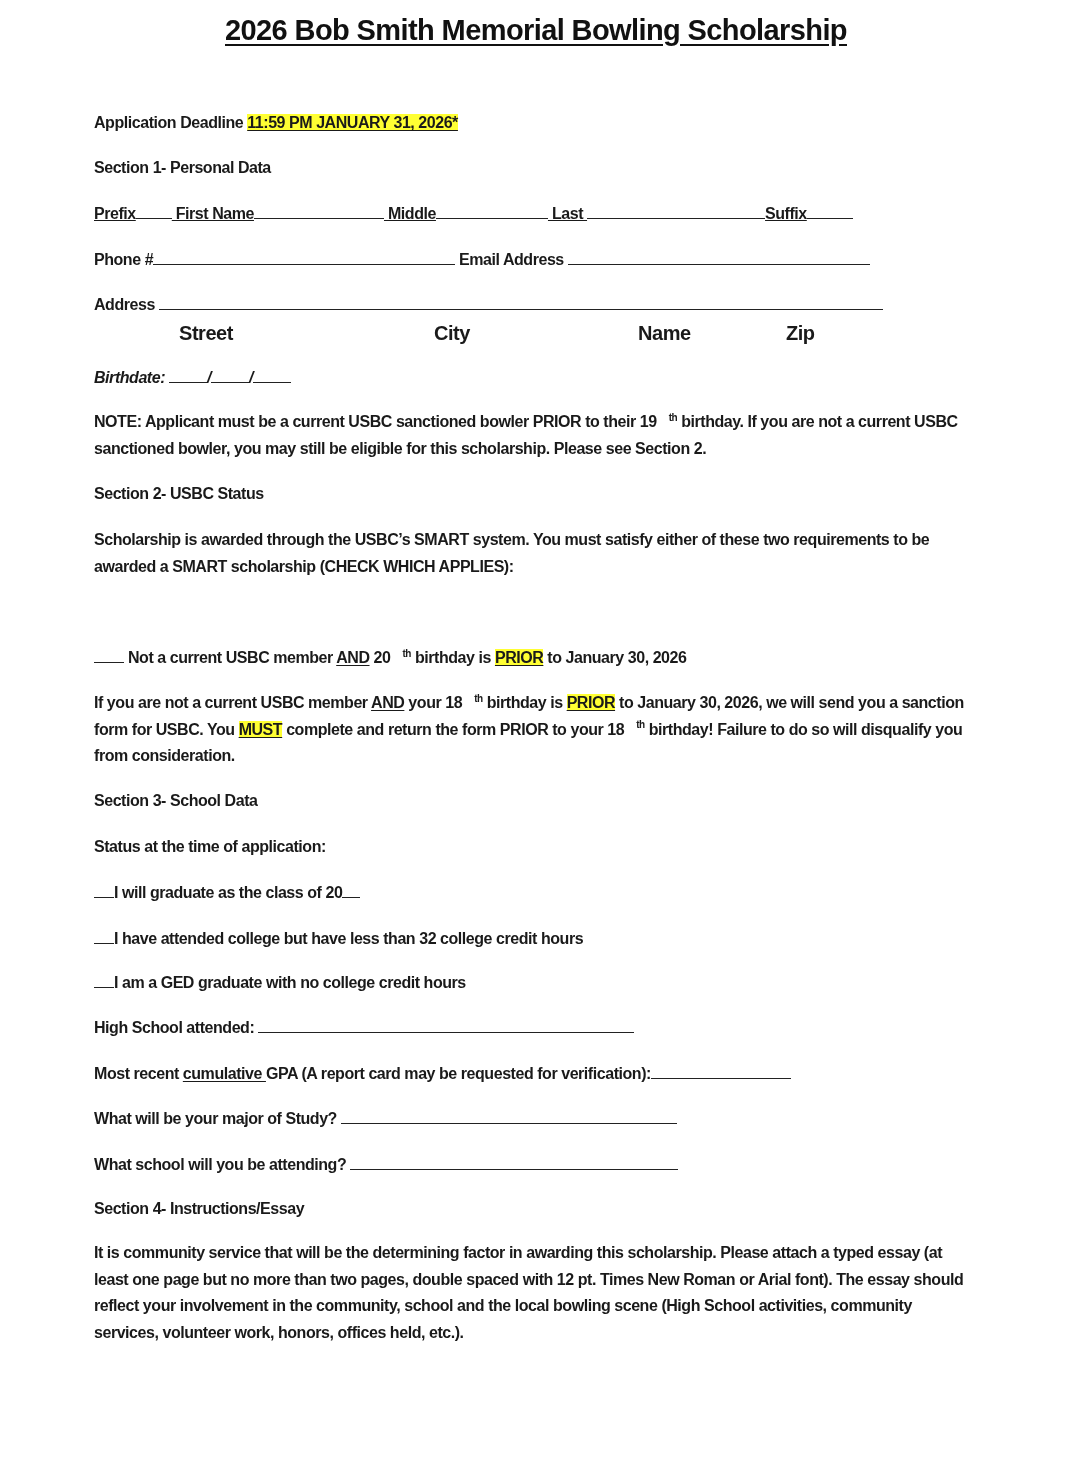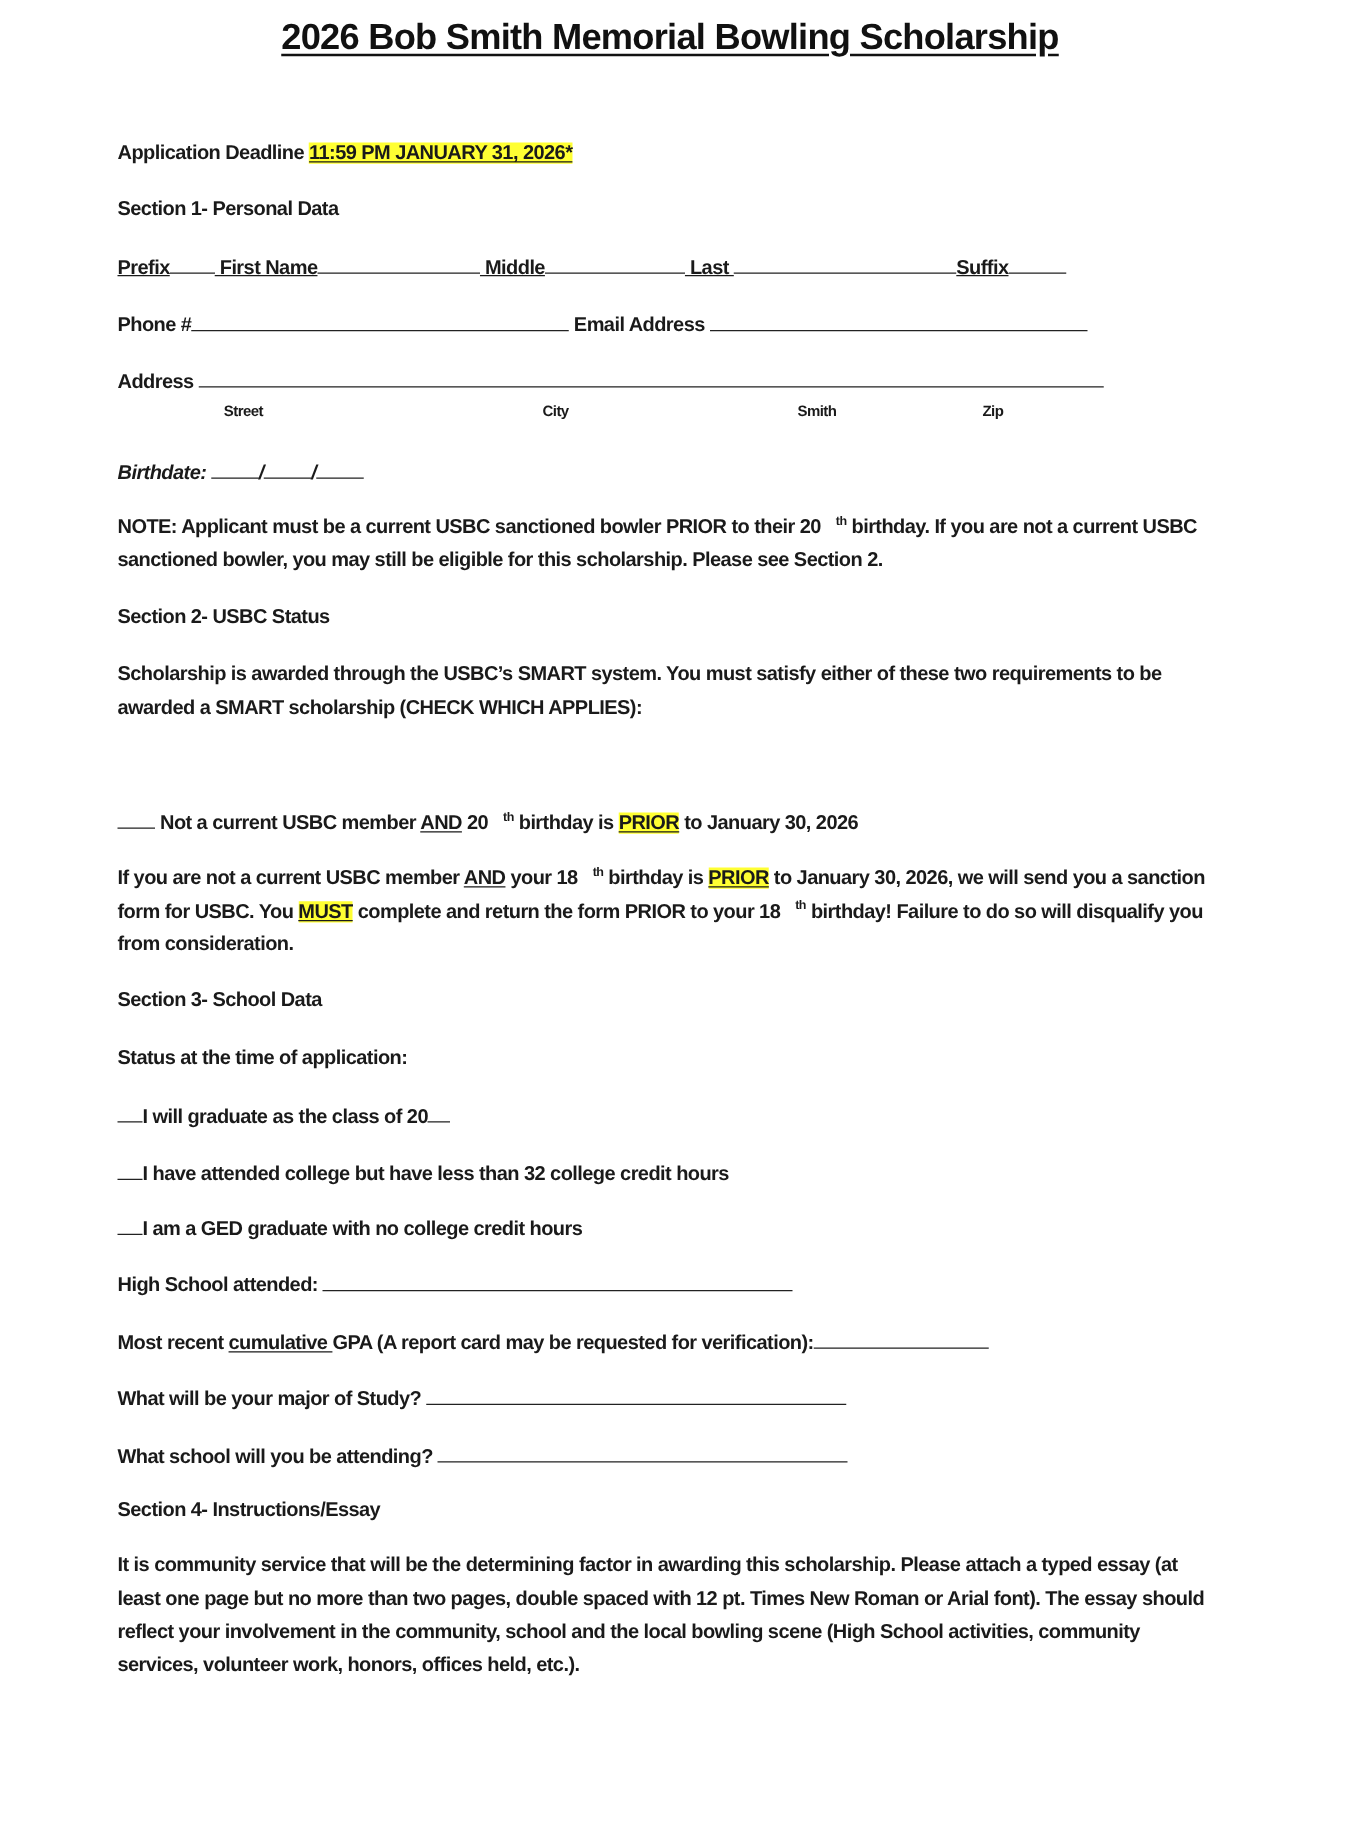--- a/index.html
+++ b/index.html
@@ -10,21 +10,21 @@
            font-size: 29px; font-weight: bold; text-decoration: underline; text-underline-offset: 4px;
            letter-spacing: -0.6px; color: #111; }
   .line { position: absolute; left: 94px; font-size: 16px; font-weight: bold; white-space: nowrap;
           letter-spacing: -0.45px; color: #1a1a1a; }
   .para { position: absolute; left: 94px; width: 900px; font-size: 16px; font-weight: bold;
           line-height: 26.5px; letter-spacing: -0.45px; color: #1a1a1a; }
   .hl { background: #ffff33; }
   .u { text-decoration: underline; text-underline-offset: 2px; }
   .blank { display: inline-block; border-bottom: 1.6px solid #222; height: 14px; vertical-align: baseline; }
   sup { font-size: 10px; line-height: 0; padding-left: 12px; }
-  .sublabel { position: absolute; font-size: 12px; font-weight: bold; letter-spacing: -0.45px; color: #1a1a1a; }
+  .sublabel { position: absolute; font-size: 20px; font-weight: bold; letter-spacing: -0.45px; color: #1a1a1a; }
 </style>
 </head>
 <body>
 
 <div class="page">
 
   <div class="title">2026 Bob Smith Memorial Bowling Scholarship</div>
 
   <div class="line" style="top:114px;">
     <span>Application Deadline </span><span class="hl u">11:59 PM JANUARY 31, 2026*</span>
@@ -38,29 +38,29 @@
 
   <div class="line" style="top:250px;">
     <span>Phone #</span><span class="blank" style="width:302px;"></span><span> Email Address </span><span class="blank" style="width:302px;"></span>
   </div>
 
   <div class="line" style="top:295px;">
     <span>Address </span><span class="blank" style="width:724px;"></span>
   </div>
   <div class="sublabel" style="left:179px; top:322px;">Street</div>
   <div class="sublabel" style="left:434px; top:322px;">City</div>
-  <div class="sublabel" style="left:638px; top:322px;">Smith</div>
+  <div class="sublabel" style="left:638px; top:322px;">Name</div>
   <div class="sublabel" style="left:786px; top:322px;">Zip</div>
 
   <div class="line" style="top:368px;font-style:italic;">
     <span>Birthdate: </span><span class="blank" style="width:38px;"></span><span>/</span><span class="blank" style="width:38px;"></span><span>/</span><span class="blank" style="width:38px;"></span>
   </div>
 
   <div class="para" style="top:409px;">
-    <span>NOTE: Applicant must be a current USBC sanctioned bowler PRIOR to their 20</span><sup>th</sup><span> birthday. If you are not a current USBC sanctioned bowler, you may still be eligible for this scholarship. Please see Section 2.</span>
+    <span>NOTE: Applicant must be a current USBC sanctioned bowler PRIOR to their 19</span><sup>th</sup><span> birthday. If you are not a current USBC sanctioned bowler, you may still be eligible for this scholarship. Please see Section 2.</span>
   </div>
 
   <div class="line" style="top:485px;">Section 2- USBC Status</div>
 
   <div class="para" style="top:527px;">Scholarship is awarded through the USBC’s SMART system. You must satisfy either of these two requirements to be awarded a SMART scholarship (CHECK WHICH APPLIES):</div>
 
 
   <div class="line" style="top:648px;">
     <span class="blank" style="width:30px;"></span><span> Not a current USBC member </span><span class="u">AND</span><span> 20</span><sup>th</sup><span> birthday is </span><span class="hl u">PRIOR</span><span> to January 30, 2026</span>
   </div>

